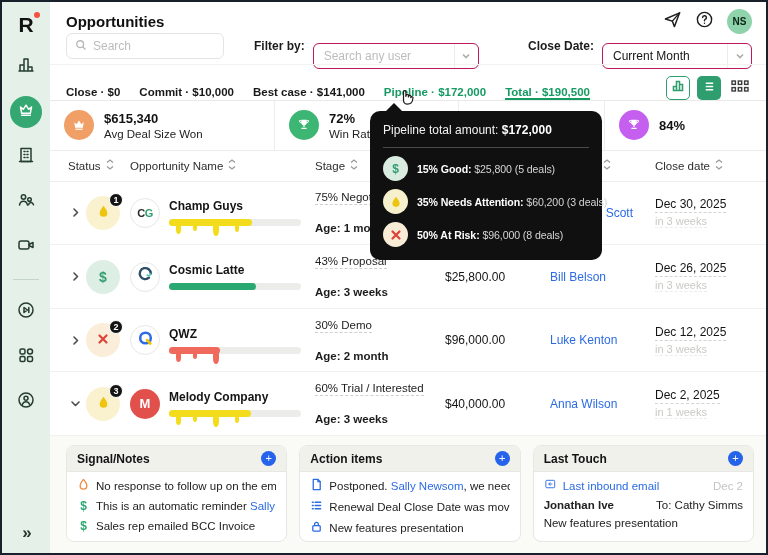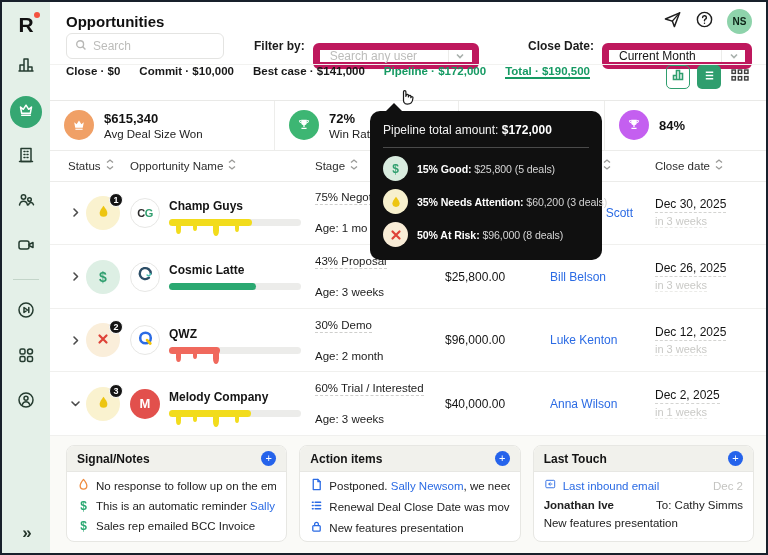--- a/index.html
+++ b/index.html
@@ -28,31 +28,31 @@
   .top-icons svg { width:19px; height:19px; stroke:#1d1d1d; fill:none; stroke-width:1.5; stroke-linecap:round; stroke-linejoin:round; cursor:pointer; }
   .avatar { width:25px; height:25px; border-radius:50%; background:#8ed3ab; color:#0d2417; font-size:10px; font-weight:bold; display:flex; align-items:center; justify-content:center; cursor:pointer; }
 
   .filterbar { display:flex; align-items:center; padding:2px 14px 9px 16px; height:30px; gap:8px; }
   .search-box { display:flex; align-items:center; gap:6px; width:158px; height:26px; border:1px solid #e4e4e2; border-radius:6px; padding:0 8px; }
   .search-box svg { width:12px; height:12px; stroke:#b8b8b6; fill:none; stroke-width:1.6; }
   .search-box input { border:none; outline:none; width:100%; font-size:12px; color:#333; font-family:inherit; }
   .search-box input::placeholder { color:#bcbcba; }
   .lbl { font-size:12px; font-weight:600; color:#1c1c1c; }
   .filterby-lbl { margin-left:22px; }
-  .dd { display:flex; align-items:center; height:26px; border:7px solid #be185d; border-radius:6px; background:#fff; font-size:12px; cursor:pointer;margin-top:20px; }
+  .dd { display:flex; align-items:center; height:26px; border:1px solid #be185d; border-radius:6px; background:#fff; font-size:12px; cursor:pointer;margin-top:20px; }
   .dd .dd-text { padding:0 10px; flex:1; white-space:nowrap; overflow:hidden; }
   .dd .dd-text.ph { color:#bcbcba; }
   .dd .dd-arrow { width:24px; align-self:stretch; display:flex; align-items:center; justify-content:center; border-left:1px solid #ececea; }
   .dd .dd-arrow svg { width:10px; height:10px; stroke:#a8b0ac; fill:none; stroke-width:1.6; }
   .user-dd { width:166px; }
   .closedate-lbl { margin-left:auto; }
   .month-dd { width:150px; color:#161616; }
 
   
-  .tabsbar { display:flex; align-items:flex-start; height:38px; padding:0 14px 0 16px; border-top:1px solid #f2f2f0; border-bottom:1px solid #e9e9e7; }
+  .tabsbar { display:flex; align-items:flex-end; height:38px; padding:0 14px 0 16px; border-top:1px solid #f2f2f0; border-bottom:1px solid #e9e9e7; }
   .ftab { display:flex; align-items:center; margin-right:19px; font-size:11.5px; font-weight:700; color:#181818; border-bottom:2px solid transparent; cursor:pointer; white-space:nowrap; }
   .ftab.green { color:#169a63; }
   .ftab.active { color:#169a63; border-bottom-color:#169a63; }
   .view-toggles { margin-left:auto; display:flex; align-items:center; gap:7px; }
   .vt { width:24px; height:24px; border-radius:5px; display:flex; align-items:center; justify-content:center; cursor:pointer; }
   .vt-chart { border:1.5px solid #2f9e6e; }
   .vt-chart svg { width:14px; height:14px; stroke:#2f9e6e; fill:none; stroke-width:1.6; }
   .vt-list { background:#2f9e6e; }
   .vt-list svg { width:13px; height:13px; stroke:#fff; fill:none; stroke-width:1.8; }
   .vt-board svg { width:18px; height:14px; stroke:#3c3c3c; fill:none; stroke-width:1.4; }
@@ -95,21 +95,21 @@
   .pf-63 { width:63%; } .pf-66 { width:66%; } .pf-39 { width:39%; } .pf-62 { width:62%; }
   .c-yellow { background:#f2dc1c; } .c-green { background:#2aa871; } .c-red { background:#f0695d; }
   .drip { position:absolute; border-radius:0 0 50% 50%; }
   .drip.d1 { left:7px;  top:6px; width:5px; height:9px; }
   .drip.d2 { left:24px; top:6px; width:4px; height:6px; }
   .drip.d3 { left:44px; top:6px; width:6px; height:11px; }
   .drip.d4 { left:66px; top:6px; width:4px; height:7px; }
   .row-yellow .drip { background:#f2dc1c; } .row-red .drip { background:#f0695d; }
   .cell-stage { font-size:11.5px; color:#1c1c1c; display:flex; flex-direction:column; align-items:flex-start; }
   .stage-main { border-bottom:1px dashed #cfcfcd; padding-bottom:1px; cursor:pointer; white-space:nowrap; }
-  .stage-age { margin-top:17px; }
+  .stage-age { margin-top:17px;font-weight:bold; }
   .cell-amount { font-size:12px; color:#141414; }
   .cell-owner { font-size:12px; color:#2b6be4; cursor:pointer; }
   .owner-clip { text-align:right; padding-right:22px; }
   .cell-date { font-size:12px; color:#141414; display:flex; flex-direction:column; align-items:flex-start; }
   .date-main { border-bottom:1px dashed #d4d4d2; padding-bottom:1px; cursor:pointer; white-space:nowrap;}
   .date-rel { margin-top:2px; color:#c9c9c6; border-bottom:1px dashed #ebebe8; font-size:11px; }
 
   
   .panels { flex:1; background:#fafaf7; display:flex; gap:12px; padding:9px 12px 11px 16px; }
   .panel { flex:1; background:#fff; border:1px solid #e7e7e3; border-radius:8px; display:flex; flex-direction:column; overflow:hidden; }

